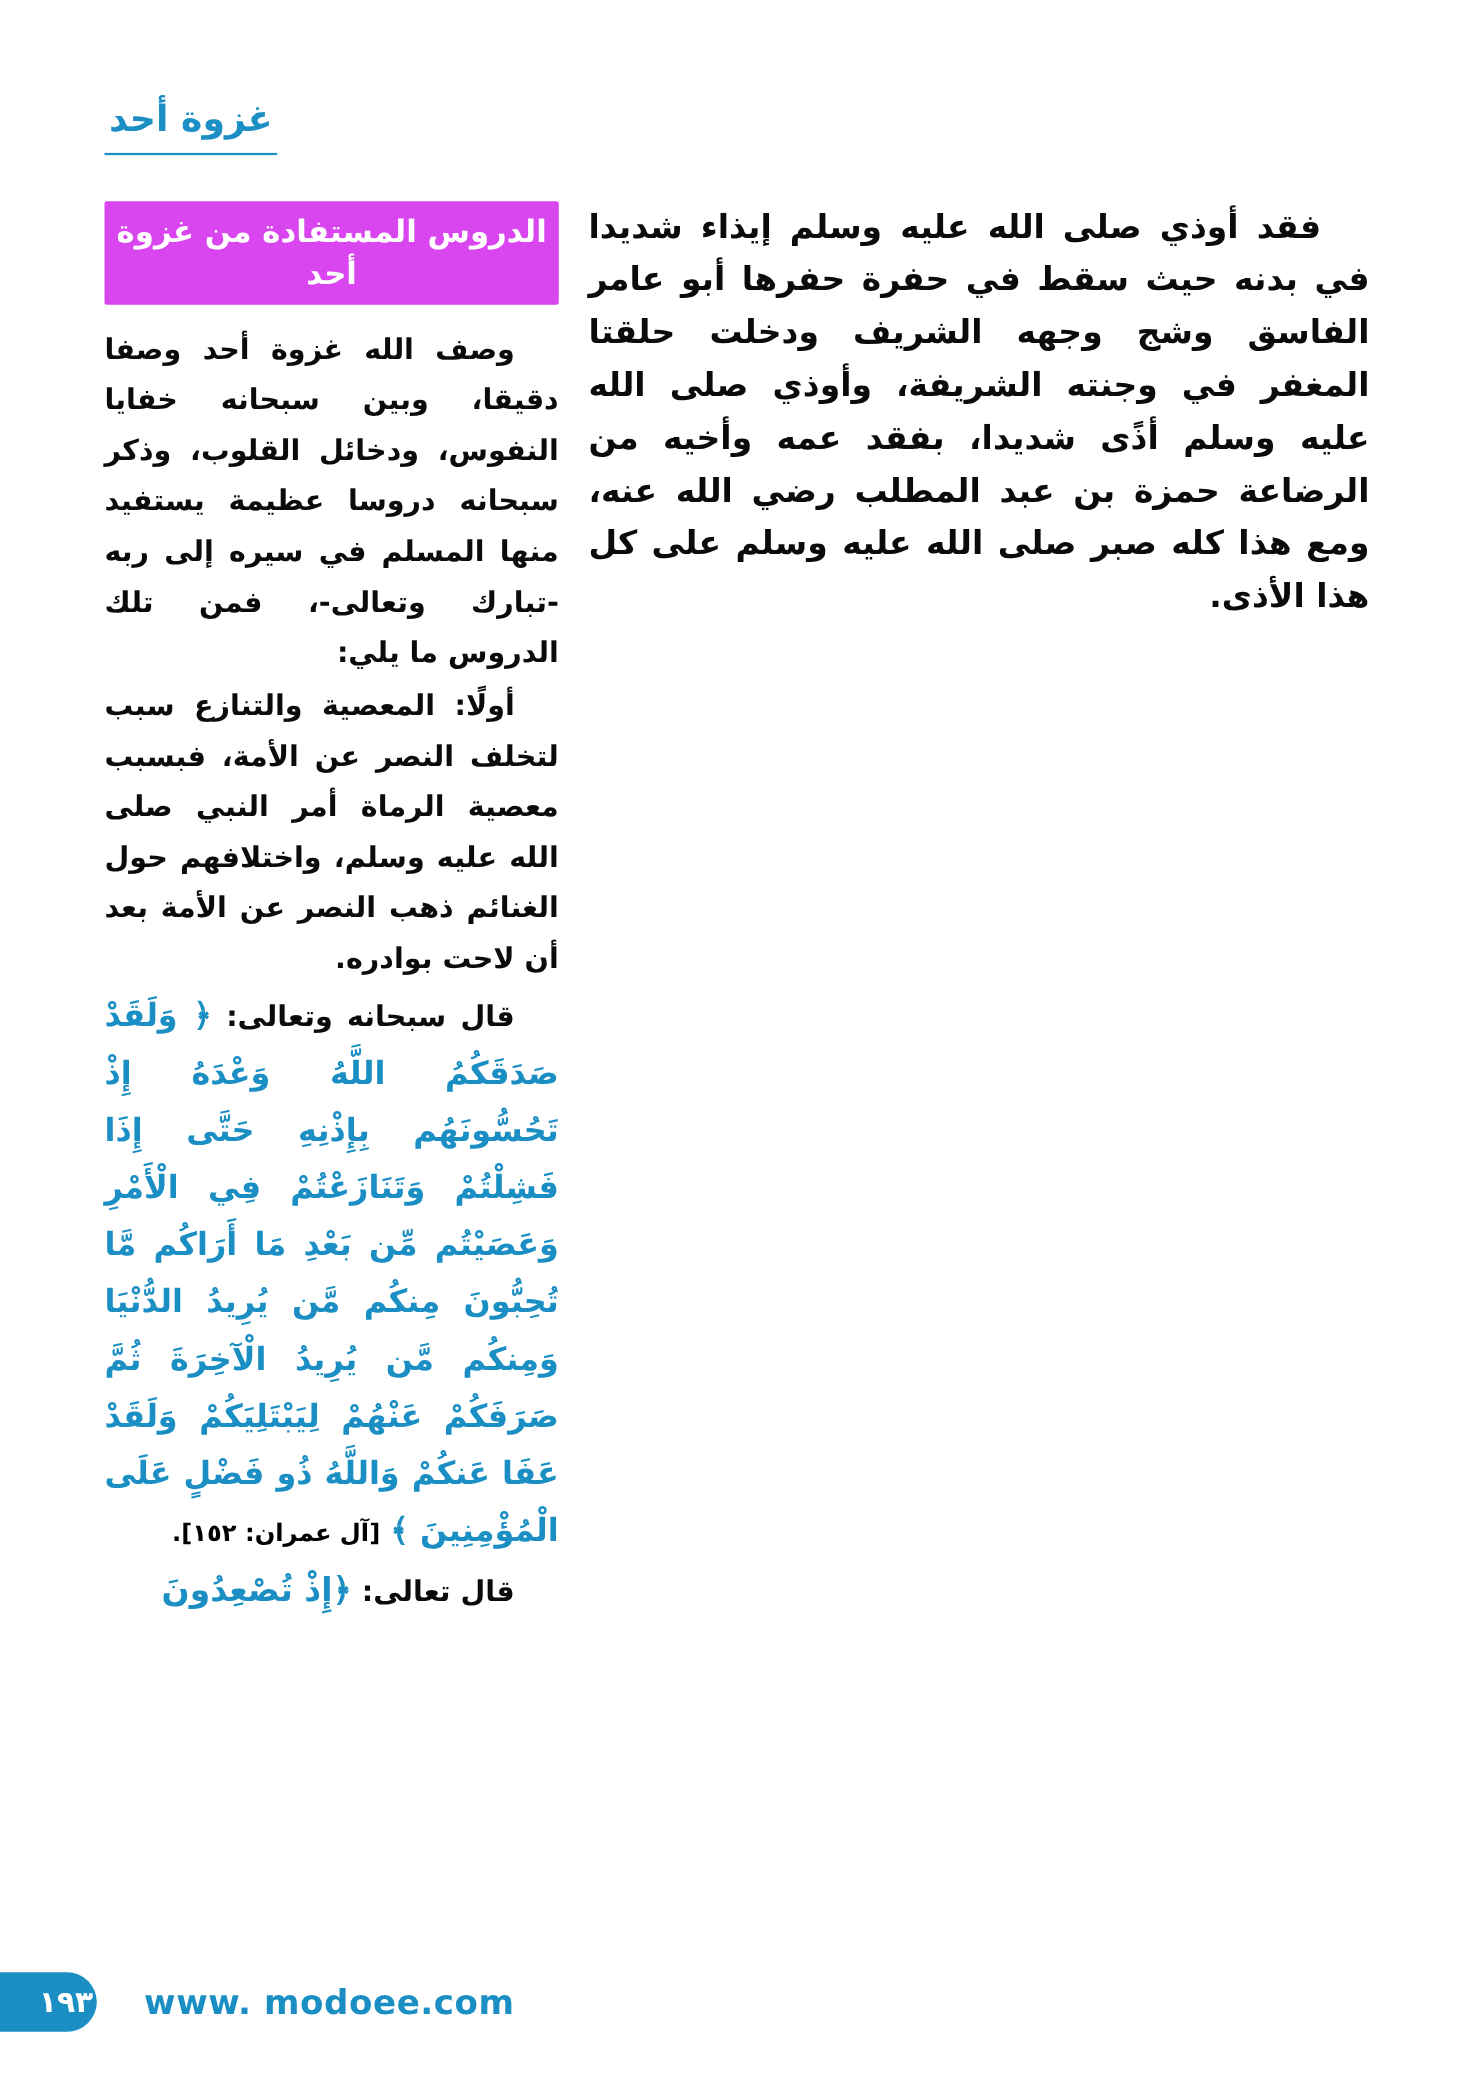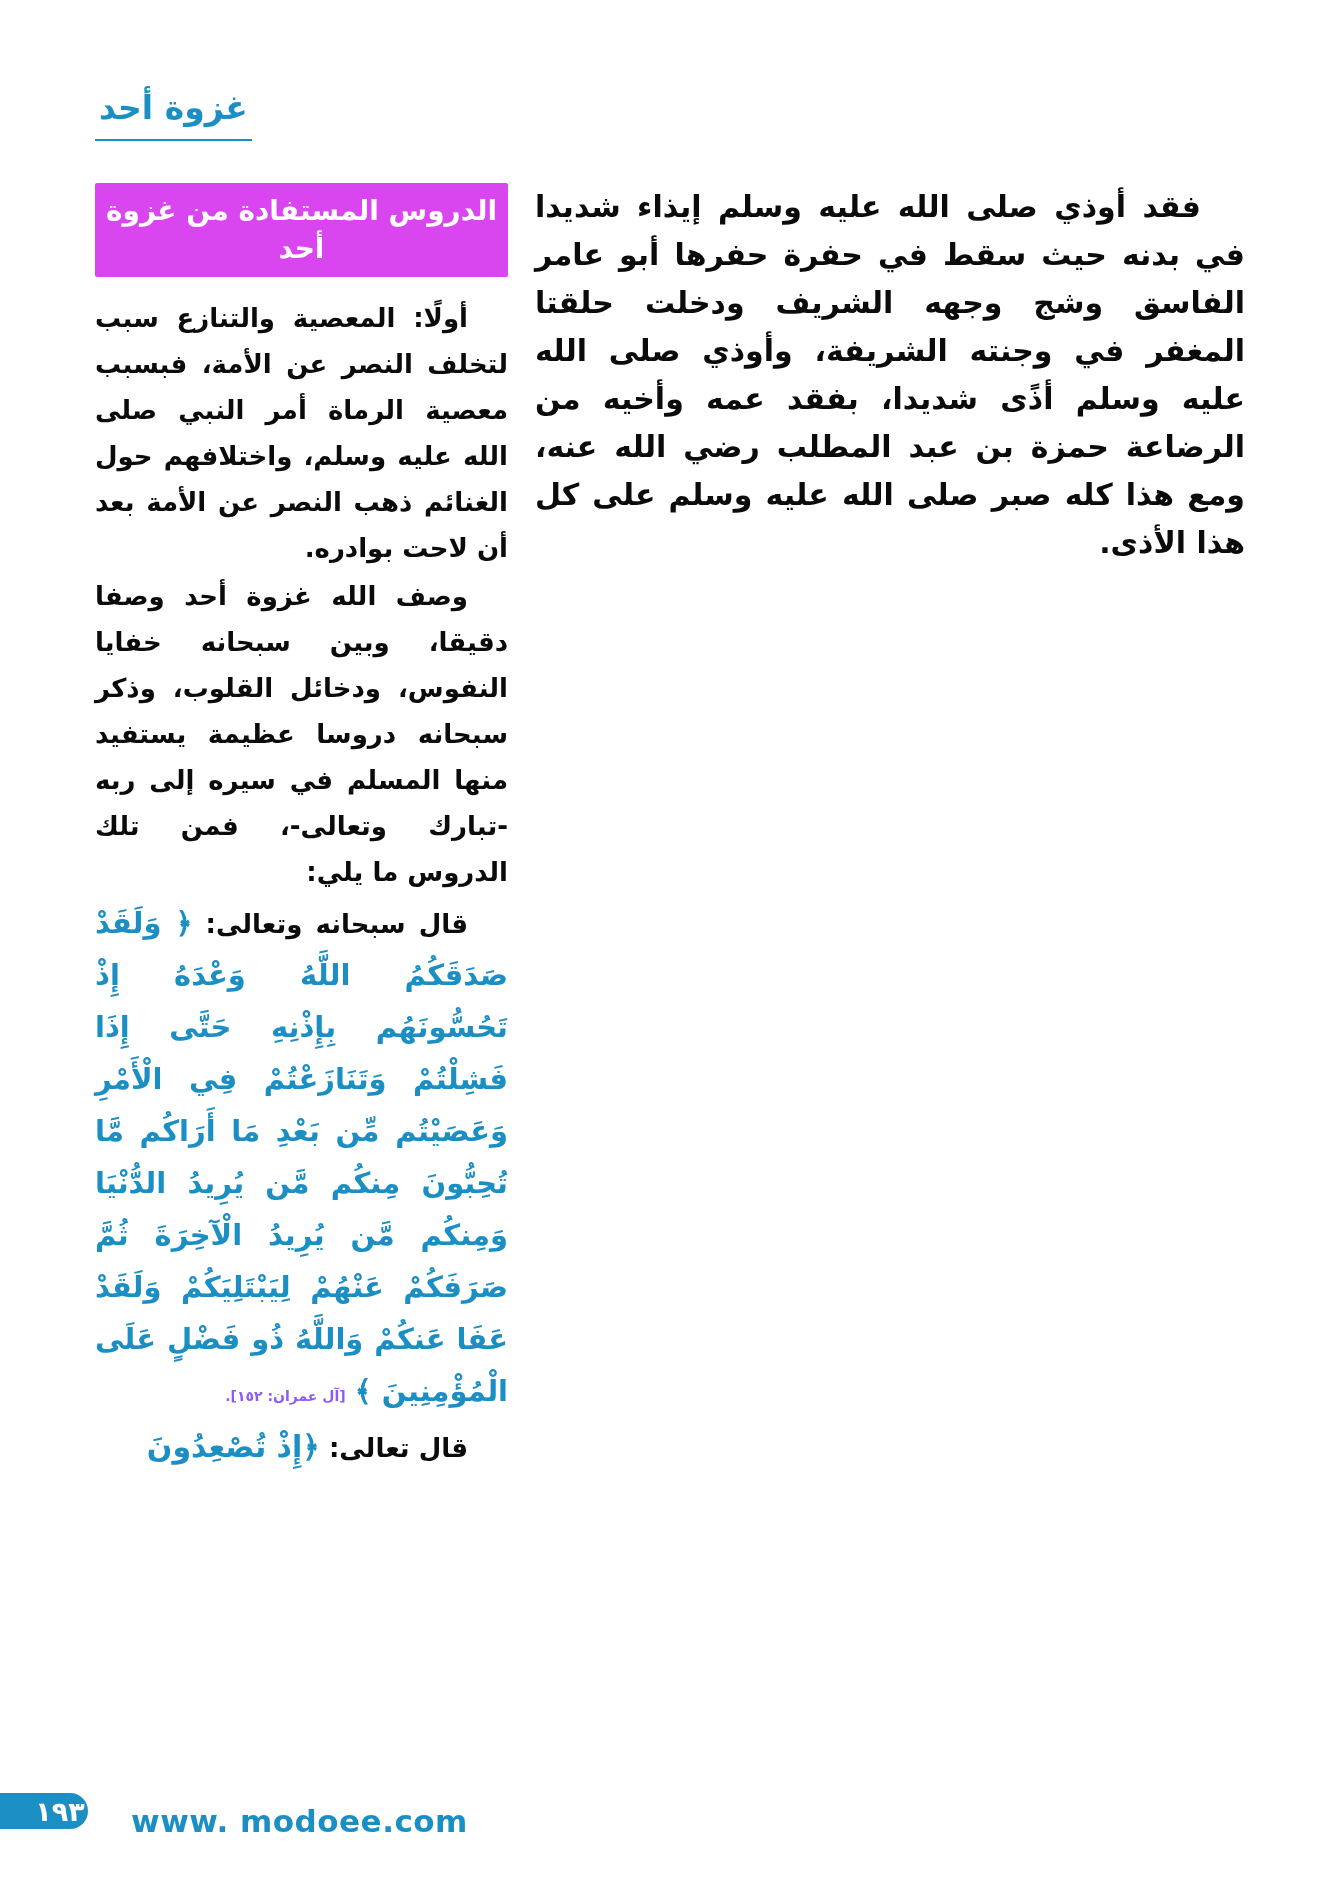--- a/index.html
+++ b/index.html
@@ -79,32 +79,32 @@
     border-radius: 2px;
   }
 
   .verse {
     color: #1b8fc4;
     font-size: 29px;
     line-height: 52px;
     font-weight: bold;
   }
   .verse-ref {
-    font-size: 14px;
-    color: #8b5cf6;
+    font-size: 22px;
+    color: #000000;
   }
   .closing-line .verse { font-size: 30px; }
 
   
   .footer-pill {
     position: absolute;
     left: 0;
     top: 1793px;
     width: 88px;
-    height: 36px;
+    height: 54px;
     background: #1b8fc4;
     border-radius: 0 27px 27px 0;
     color: #ffffff;
     display: flex;
     align-items: center;
     justify-content: center;
     font-size: 27px;
     font-weight: bold;
     direction: rtl;
     padding-left: 32px;
@@ -132,23 +132,23 @@
   <div class="columns">
 
     <div class="col-cont">
       <p>فقد أوذي صلى الله عليه وسلم إيذاء شديدا في بدنه حيث سقط في حفرة حفرها أبو عامر الفاسق وشج وجهه الشريف ودخلت حلقتا المغفر في وجنته الشريفة، وأوذي صلى الله عليه وسلم أذًى شديدا، بفقد عمه وأخيه من الرضاعة حمزة بن عبد المطلب رضي الله عنه، ومع هذا كله صبر صلى الله عليه وسلم على كل هذا الأذى.</p>
     </div>
 
     <div class="col-main">
 
       <div class="section-box">الدروس المستفادة من غزوة أحد</div>
 
+      <p>وصف الله غزوة أحد وصفا دقيقا، وبين سبحانه خفايا النفوس، ودخائل القلوب، وذكر سبحانه دروسا عظيمة يستفيد منها المسلم في سيره إلى ربه -تبارك وتعالى-، فمن تلك الدروس ما يلي:</p>
+
       <p>أولًا: المعصية والتنازع سبب لتخلف النصر عن الأمة، فبسبب معصية الرماة أمر النبي صلى الله عليه وسلم، واختلافهم حول الغنائم ذهب النصر عن الأمة بعد أن لاحت بوادره.</p>
-
-      <p>وصف الله غزوة أحد وصفا دقيقا، وبين سبحانه خفايا النفوس، ودخائل القلوب، وذكر سبحانه دروسا عظيمة يستفيد منها المسلم في سيره إلى ربه -تبارك وتعالى-، فمن تلك الدروس ما يلي:</p>
 
       <p>
         <span>قال سبحانه وتعالى:</span>
         <span class="verse">﴿ وَلَقَدْ صَدَقَكُمُ اللَّهُ وَعْدَهُ إِذْ تَحُسُّونَهُم بِإِذْنِهِ حَتَّى إِذَا فَشِلْتُمْ وَتَنَازَعْتُمْ فِي الْأَمْرِ وَعَصَيْتُم مِّن بَعْدِ مَا أَرَاكُم مَّا تُحِبُّونَ مِنكُم مَّن يُرِيدُ الدُّنْيَا وَمِنكُم مَّن يُرِيدُ الْآخِرَةَ ثُمَّ صَرَفَكُمْ عَنْهُمْ لِيَبْتَلِيَكُمْ وَلَقَدْ عَفَا عَنكُمْ وَاللَّهُ ذُو فَضْلٍ عَلَى الْمُؤْمِنِينَ ﴾</span>
         <span class="verse-ref">[آل عمران: ١٥٢].</span>
       </p>
 
 
 
       <p class="closing-line">

